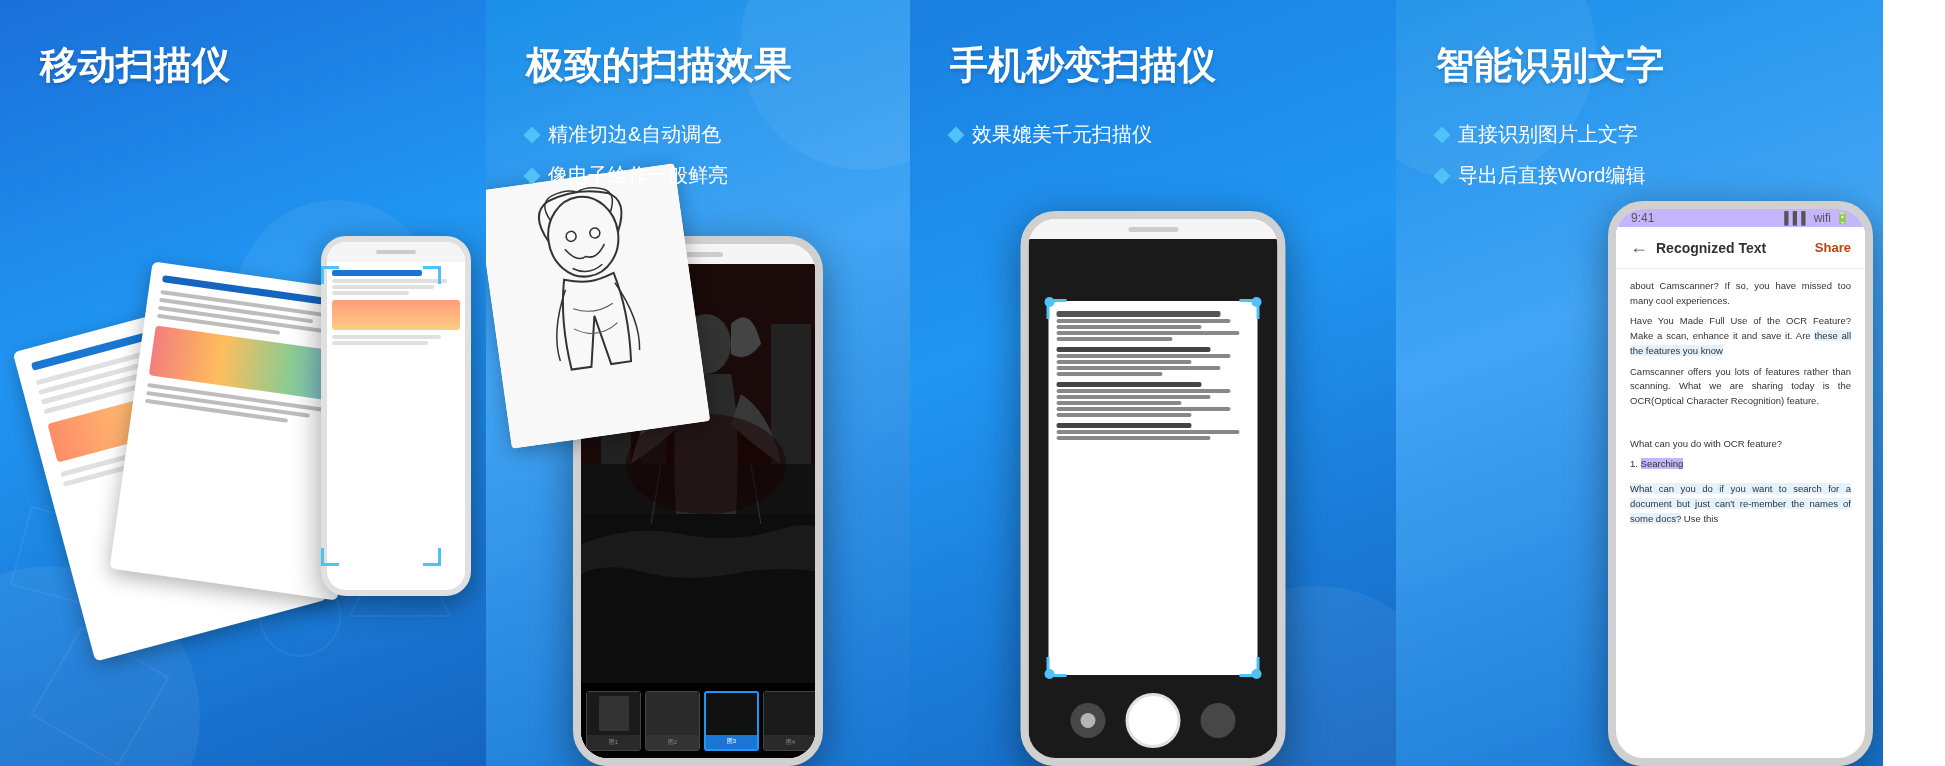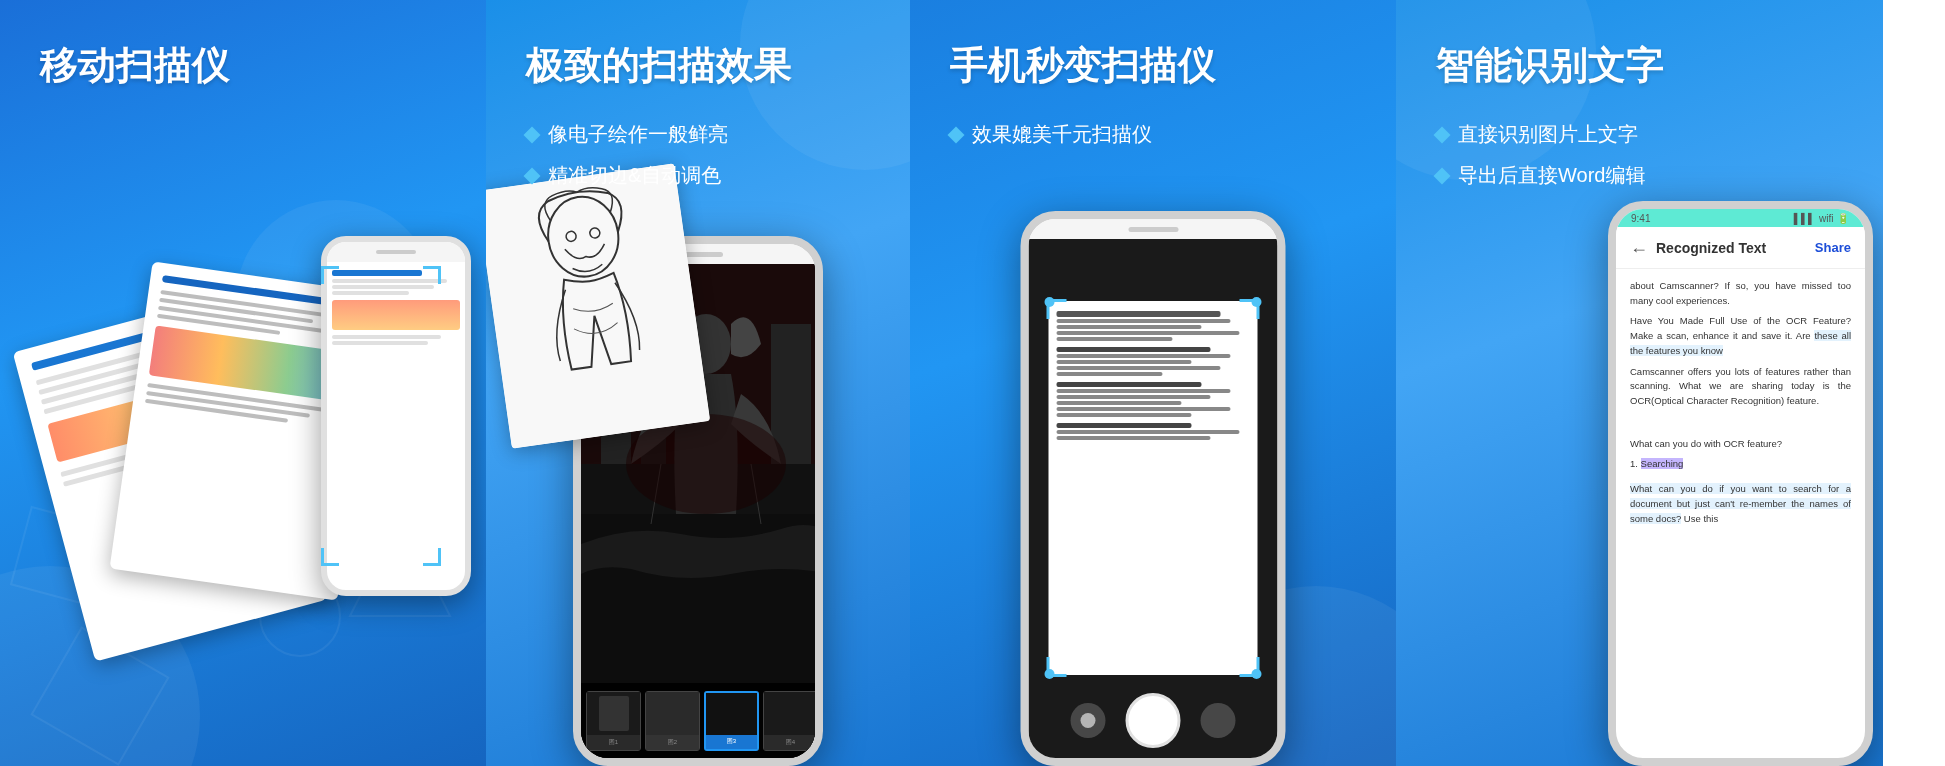--- a/index.html
+++ b/index.html
@@ -178,25 +178,25 @@
 </div>
 
 <div class="section-2">
   <div class="bg-circle" style="width:250px;height:250px;top:-80px;right:-80px;"></div>
 
   <h1 class="section-title">极致的扫描效果</h1>
 
   <div class="feature-list">
     <div class="feature-item">
       <div class="diamond-icon"></div>
+      <span>精准切边&amp;自动调色</span>
+    </div>
+    <div class="feature-item">
+      <div class="diamond-icon"></div>
       <span>像电子绘作一般鲜亮</span>
-    </div>
-    <div class="feature-item">
-      <div class="diamond-icon"></div>
-      <span>精准切边&amp;自动调色</span>
     </div>
   </div>
 
   <div style="position:absolute;bottom:0;left:50%;transform:translateX(-50%);z-index:5;">
 
     <div style="position:absolute;top:-60px;left:-80px;width:200px;height:260px;background:white;border-radius:4px;box-shadow:0 4px 20px rgba(0,0,0,0.3);transform:rotate(-8deg);z-index:10;overflow:hidden;">
       <div style="width:100%;height:100%;background:#f8f8f8;display:flex;align-items:center;justify-content:center;">
         <svg width="180" height="240" viewBox="0 0 180 240" xmlns="http://www.w3.org/2000/svg">
 
           <ellipse cx="90" cy="50" rx="35" ry="40" fill="none" stroke="#333" stroke-width="2"></ellipse>
@@ -362,33 +362,33 @@
     </div>
     <div class="feature-item">
       <div class="diamond-icon"></div>
       <span>导出后直接Word编辑</span>
     </div>
   </div>
 
   <div style="position:absolute;bottom:0;right:10px;z-index:5;">
     <div style="width:265px;height:565px;background:white;border-radius:35px;border:8px solid #d0d0d0;overflow:hidden;box-shadow:0 10px 40px rgba(0,0,0,0.4);">
 
-      <div style="height:18px;background:#5eead4;display:flex;align-items:center;justify-content:space-between;padding:0 15px;font-size:10px;color:#555;">
+      <div style="height:18px;background:#c4b5fd;display:flex;align-items:center;justify-content:space-between;padding:0 15px;font-size:12px;color:#555;">
         <span>9:41</span>
         <div style="display:flex;gap:4px;">
           <span>▌▌▌</span>
           <span>wifi</span>
           <span>🔋</span>
         </div>
       </div>
 
       <div style="display:flex;align-items:center;padding:10px 14px;border-bottom:1px solid #eee;gap:8px;background:white;">
         <span style="font-size:18px;color:#555;cursor:pointer;">←</span>
         <span style="font-size:14px;font-weight:bold;color:#333;flex:1;">Recognized Text</span>
-        <span style="font-size:13px;color:#1d4ed8;font-weight:bold;cursor:pointer;">Share</span>
+        <span style="font-size:13px;color:#c2410c;font-weight:bold;cursor:pointer;">Share</span>
       </div>
 
       <div style="padding:10px 14px;overflow:hidden;height:calc(100% - 60px);font-size:9.5px;line-height:1.55;color:#333;">
         <p style="margin-bottom:6px;text-align:justify;">about Camscanner? If so, you have missed too many cool experiences.</p>
         <p style="margin-bottom:6px;text-align:justify;">Have You Made Full Use of the OCR Feature? Make a scan, enhance it and save it. Are <span style="background:#e3f2fd;">these all the features you know</span></p>
         <p style="margin-bottom:6px;text-align:justify;">Camscanner offers you lots of features rather than scanning. What we are sharing today is the OCR(Optical Character Recognition) feature.</p>
         <p style="margin-bottom:6px;margin-top:28px;">What can you do with OCR feature?</p>
         <p style="margin-bottom:10px;">1. <span style="background:#c4b5fd;">Searching</span></p>
         <p style="margin-bottom:6px;text-align:justify;"><span style="background:#e3f2fd;">What can you do if you want to search for a document but just can't re-member the names of some docs?</span> Use this</p>
       </div>

